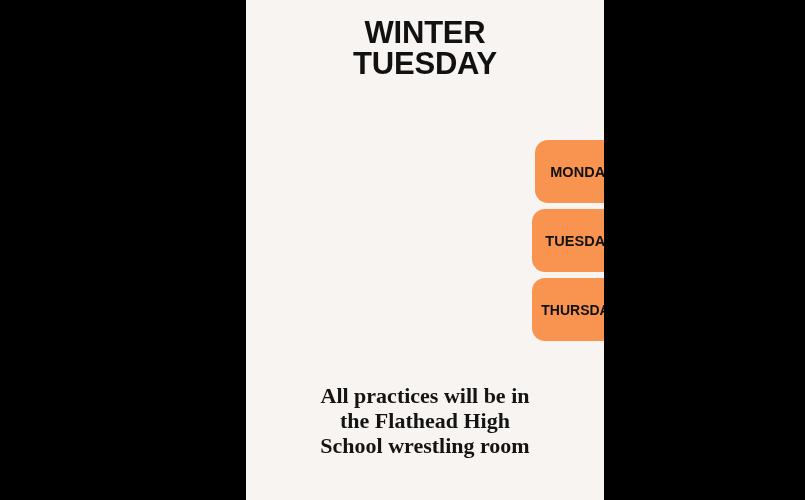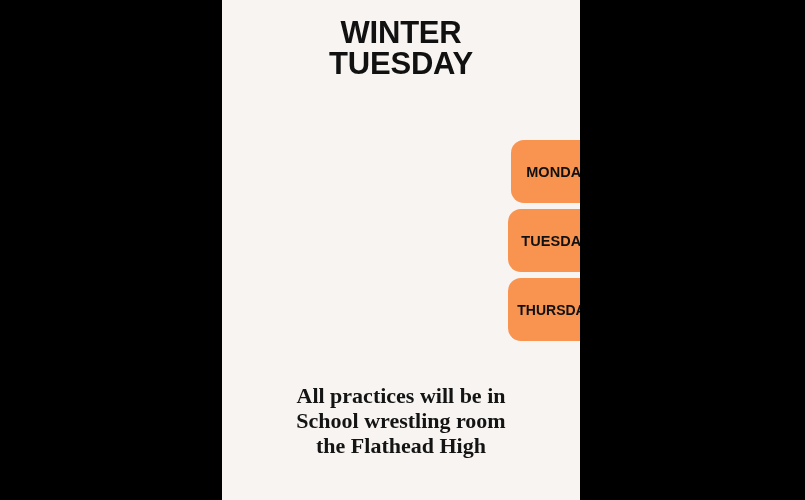--- a/index.html
+++ b/index.html
@@ -15,20 +15,21 @@
     font-family: "Liberation Sans", sans-serif;
     -webkit-font-smoothing: antialiased;
   }
 
   
   #stage {
     position: relative;
     width: 727px;
     height: 500px;
     background: #f97316;
+    margin-left: 24px;
   }
   .letterbox-bar {
     position: absolute;
     top: 0;
     width: 222px;
     height: 500px;
     background: #000000;
   }
   .letterbox-bar.left  { left: 0; }
   .letterbox-bar.right { left: 580px; width: 225px; }
@@ -156,18 +157,18 @@
         <div class="day-card">
           <span class="day-label">THURSDAY</span>
         </div>
 
       </div>
 
     </div>
 
     <div id="poster-footnote">
       <span class="note-line">All practices will be in</span>
+      <span class="note-line">the Flathead High</span>
       <span class="note-line">School wrestling room</span>
-      <span class="note-line">the Flathead High</span>
     </div>
 
   </div>
 </div>
 
 </body></html>

